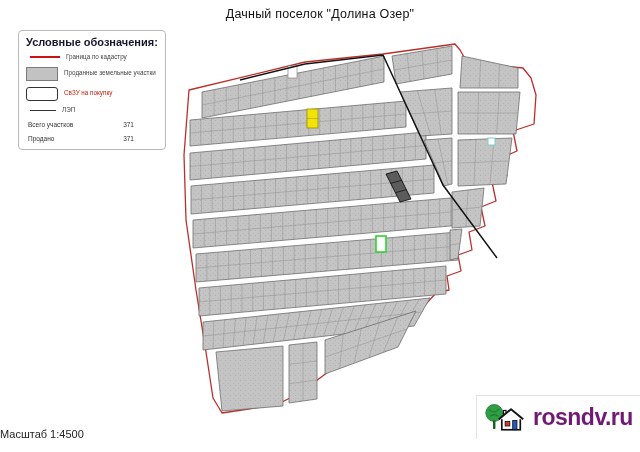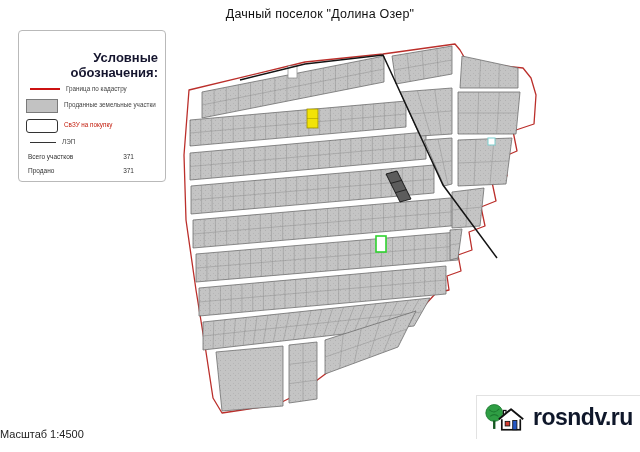--- a/index.html
+++ b/index.html
@@ -14,40 +14,40 @@
   .scale-label{
     position:absolute;top:428px;left:0;width:640px;
     font-size:11px;color:#222;
   }
   
   .legend{
     position:absolute;left:18px;top:30px;width:148px;min-height:100px;
     background:#fff;border:1px solid #b9b9b9;border-radius:4px;
     padding:5px 7px 7px 7px;box-sizing:border-box;z-index:5;
   }
-  .legend-title{font-size:13px;font-weight:bold;color:#15152e;text-align:right;margin-bottom:4px;margin-top:14px;}
+  .legend-title{font-size:11px;font-weight:bold;color:#15152e;text-align:left;margin-bottom:4px;}
   .legend-item{display:flex;align-items:center;margin:6px 0;gap:6px;}
   .lbl{font-size:6.3px;color:#444;line-height:1.1;}
   .lbl-red{color:#c21807;}
   .sw{flex:0 0 auto;display:inline-block;}
   .sw-redline{width:30px;height:0;border-top:2px solid #cc1111;margin-left:4px;}
   .sw-gray{width:30px;height:12px;background:#c2c2c2;border:1px solid #7a7a7a;}
   .sw-white{width:30px;height:12px;background:#fff;border:1.2px solid #333;border-radius:3px;}
   .sw-darkline{width:26px;height:0;border-top:1.2px solid #333;margin-left:4px;}
   .legend-total{display:flex;width:106px;font-size:6.5px;color:#333;margin:7px 0 0 2px;}
   .legend-total .tval{margin-left:auto;}
   
   #map{position:absolute;left:0;top:0;width:640px;height:452px;z-index:1;}
   
   .watermark{
     position:absolute;right:0;top:395px;height:44px;width:164px;
     background:#fff;border-left:1px solid #e2e2e2;border-top:1px solid #e2e2e2;
     display:flex;align-items:center;gap:6px;z-index:6;padding-left:8px;box-sizing:border-box;
   }
-  .wm-text{font-size:23px;font-weight:bold;color:#0f172a;letter-spacing:-.5px;}
+  .wm-text{font-size:23px;font-weight:bold;color:#701a75;letter-spacing:-.5px;}
 </style>
 </head>
 <body>
 
 <div class="page-title">Дачный поселок  "Долина Озер"</div>
 
 <div class="legend">
   <div class="legend-title">Условные обозначения:</div>
   <div class="legend-item">
     <span class="sw sw-redline"></span>

